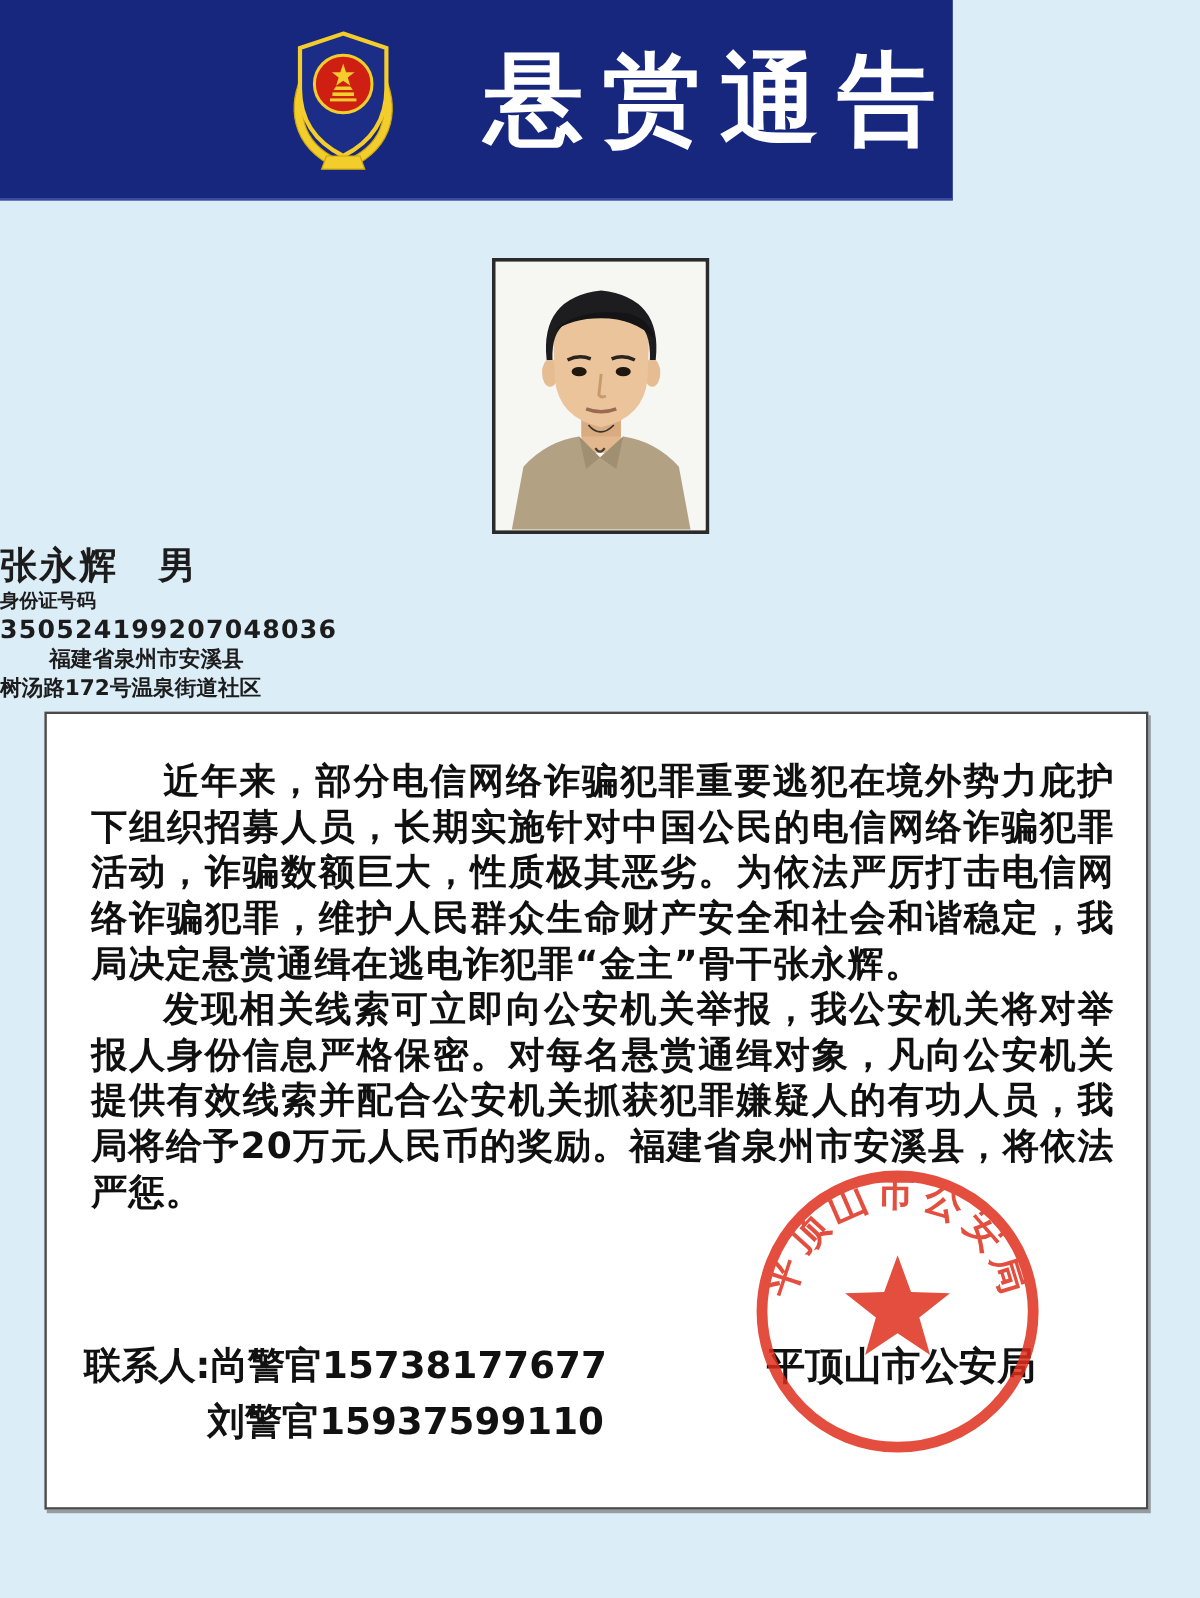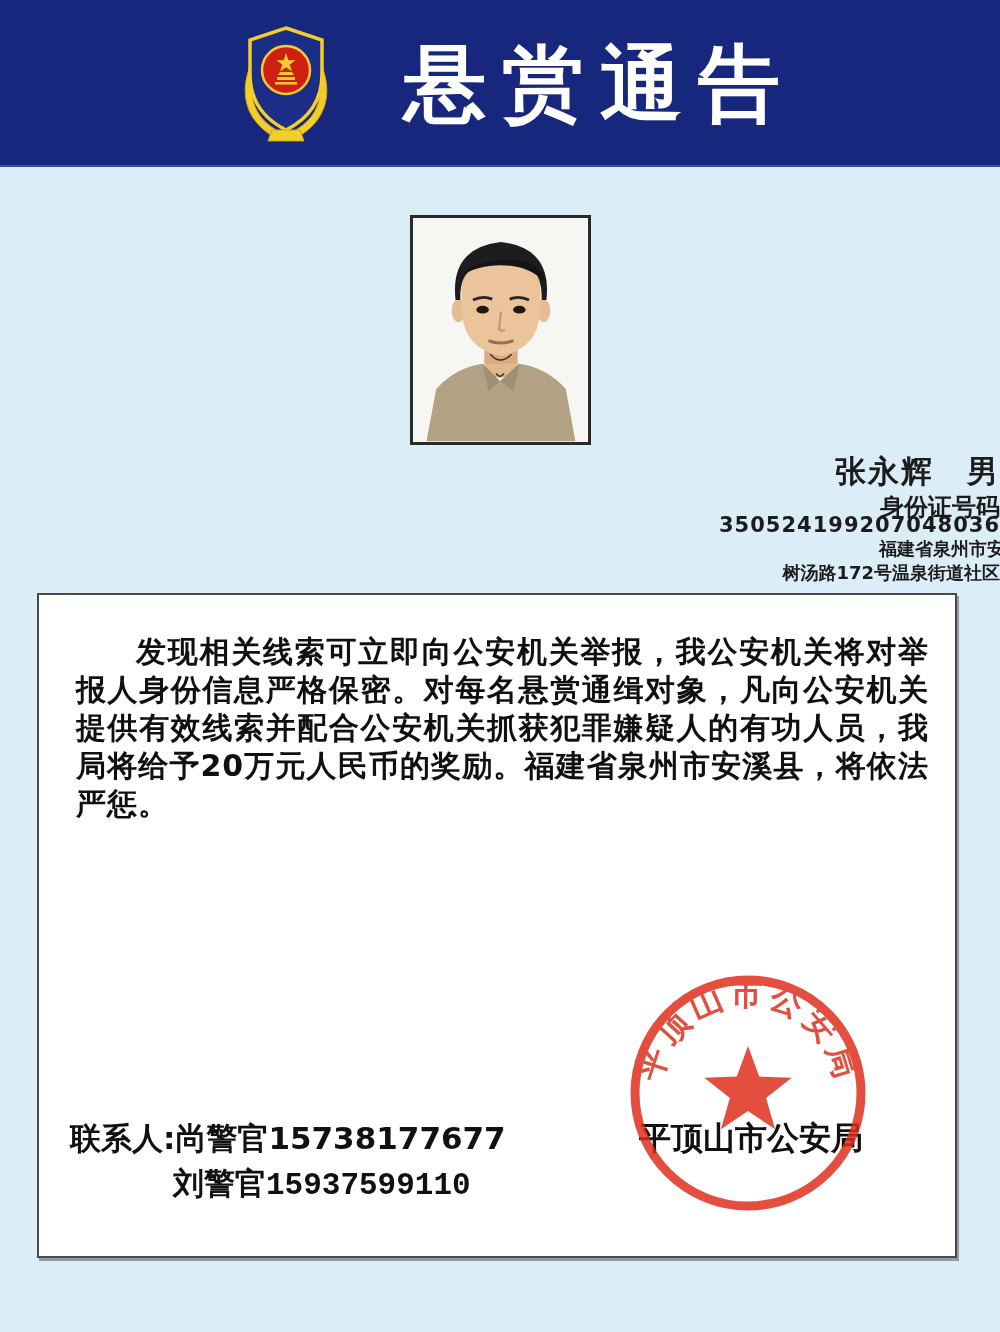--- a/index.html
+++ b/index.html
@@ -6,60 +6,60 @@
   body{
     width:1000px;height:1332px;
     font-family:"DejaVu Sans","Liberation Sans",sans-serif;
     background:#dbedf7;
     position:relative;overflow:hidden;
   }
   .poster{position:absolute;inset:0;background:#dbedf7;}
 
   
   .header{
-    position:absolute;left:0;top:0;width:1000px;height:165px;
+    position:absolute;left:0;top:0;width:794px;height:165px;
     background:#17277e;border-bottom:2px solid #3a4aa0;
   }
   .badge{position:absolute;left:236px;top:20px;width:100px;height:126px;}
   .title{
     position:absolute;left:404px;top:36px;margin:0;
     font-size:82px;line-height:96px;font-weight:900;
     letter-spacing:16px;color:#ffffff;white-space:nowrap;
   }
 
   
   .photo-frame{
     position:absolute;left:410px;top:215px;width:181px;height:230px;
     background:#f8f8f6;border:3px solid #2b2b2b;box-sizing:border-box;
   }
   .photo-frame svg{display:block;width:100%;height:100%;}
-  .centered{position:absolute;left:0;width:1000px;text-align:right;color:#1c1c1c;white-space:nowrap;}
+  .centered{position:absolute;left:0;width:1000px;text-align:left;color:#1c1c1c;white-space:nowrap;}
   .suspect-name{top:451px;font-size:31px;font-weight:900;letter-spacing:2px;}
-  .id-label{top:491px;font-size:24px;font-weight:800;}
+  .id-label{top:491px;font-size:16px;font-weight:800;}
   .id-number{top:513px;font-size:21px;font-weight:800;letter-spacing:1px;}
   .addr{font-size:18px;font-weight:800;}
   .addr1{top:537px;padding-left:41px;}
   .addr2{top:561px;}
 
   
   .notice-box{
     position:absolute;left:37px;top:593px;width:920px;height:665px;
     background:#ffffff;border:2px solid #4a4a4a;box-sizing:border-box;
     box-shadow:2px 3px 0 rgba(90,90,90,.55);
   }
   .notice-text{padding:38px 26px 0 37px;}
   .notice-text p{
     margin:0;font-size:30px;line-height:38px;font-weight:700;
     color:#101010;text-indent:2em;text-align:justify;letter-spacing:1px;
   }
   .contact{
     position:absolute;left:31px;top:520px;
     font-size:31px;line-height:47px;font-weight:800;color:#111;white-space:nowrap;
   }
-  .contact .line2{padding-left:103px;font-family:Liberation Mono, monospace;}
+  .contact .line2{padding-left:103px;}
   .signature{
     position:absolute;left:600px;top:520px;
     font-size:32px;line-height:47px;font-weight:800;color:#111;white-space:nowrap;
   }
   .stamp{
     position:absolute;left:586px;top:375px;width:246px;height:246px;
     opacity:.84;pointer-events:none;
   }
   .stamp text{
     font-family:"DejaVu Sans","Liberation Sans",sans-serif;
@@ -125,20 +125,21 @@
   </div>
 
   <div class="centered suspect-name">张永辉　男</div>
   <div class="centered id-label">身份证号码</div>
   <div class="centered id-number">350524199207048036</div>
   <div class="centered addr addr1">福建省泉州市安溪县</div>
   <div class="centered addr addr2">树汤路172号温泉街道社区</div>
 
   <div class="notice-box">
     <div class="notice-text">
+      <p>近年来，部分电信网络诈骗犯罪重要逃犯在境外势力庇护下组织招募人员，长期实施针对中国公民的电信网络诈骗犯罪活动，诈骗数额巨大，性质极其恶劣。为依法严厉打击电信网络诈骗犯罪，维护人民群众生命财产安全和社会和谐稳定，我局决定悬赏通缉在逃电诈犯罪“金主”骨干张永辉。</p>
       <p>发现相关线索可立即向公安机关举报，我公安机关将对举报人身份信息严格保密。对每名悬赏通缉对象，凡向公安机关提供有效线索并配合公安机关抓获犯罪嫌疑人的有功人员，我局将给予20万元人民币的奖励。福建省泉州市安溪县，将依法严惩。</p>
     </div>
 
     <div class="contact">
       <div class="line1">联系人:尚警官15738177677</div>
       <div class="line2">刘警官15937599110</div>
     </div>
 
     <div class="signature">
       <div>平顶山市公安局</div>

